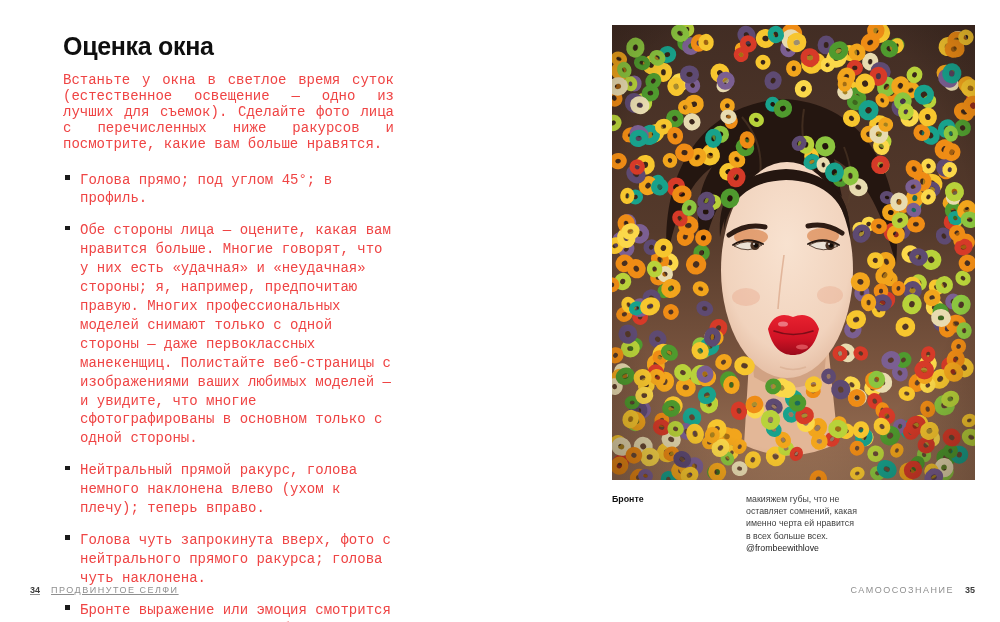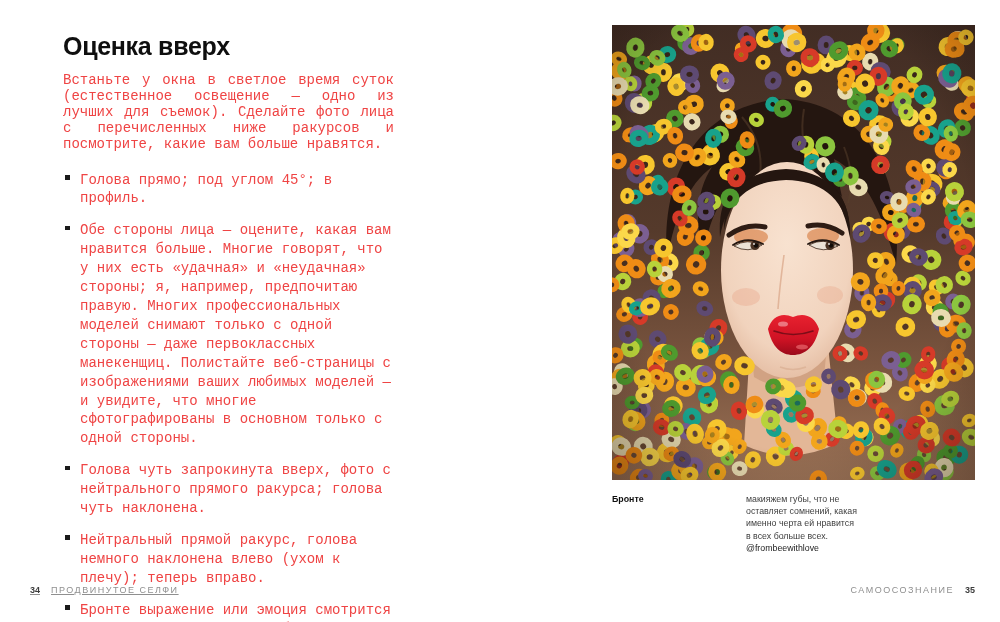--- a/index.html
+++ b/index.html
@@ -31,27 +31,27 @@
   .footer-right{position:absolute;right:25px;top:585px;font-size:9px;color:#8f8f8f;
                 letter-spacing:1.5px;}
   .footer-right .pnum{font-weight:700;color:#3d3d3d;letter-spacing:0;margin-left:11px;}
 </style>
 </head>
 <body>
 
 <div class="spread">
 
   <div class="left-col">
-    <h1 class="title">Оценка вверх</h1>
+    <h1 class="title">Оценка окна</h1>
     <p class="serif intro">Встаньте у окна в светлое время суток (естественное освещение — одно из лучших для съемок). Сделайте фото лица с перечисленных ниже ракурсов и посмотрите, какие вам больше нравятся.</p>
     <ul class="bullets">
       <li><span class="bullet-sq"></span><span class="serif">Голова прямо; под углом 45°; в профиль.</span></li>
       <li><span class="bullet-sq"></span><span class="serif">Обе стороны лица — оцените, какая вам нравится больше. Многие говорят, что у них есть «удачная» и «неудачная» стороны; я, например, предпочитаю правую. Многих профессиональных моделей снимают только с одной стороны — даже первоклассных манекенщиц. Полистайте веб-страницы с изображениями ваших любимых моделей — и увидите, что многие сфотографированы в основном только с одной стороны.</span></li>
+      <li><span class="bullet-sq"></span><span class="serif">Нейтральный прямой ракурс, голова немного наклонена влево (ухом к плечу); теперь вправо.</span></li>
       <li><span class="bullet-sq"></span><span class="serif">Голова чуть запрокинута вверх, фото с нейтрального прямого ракурса; голова чуть наклонена.</span></li>
-      <li><span class="bullet-sq"></span><span class="serif">Нейтральный прямой ракурс, голова немного наклонена влево (ухом к плечу); теперь вправо.</span></li>
       <li><span class="bullet-sq"></span><span class="serif">Бронте выражение или эмоция смотрится лучше: смех, широкая улыбка, нейтральное выражение лица, легкая улыбка, улыбка с закрытым ртом или с открытым, соблазнительный взгляд, вопросительный, милый, а может быть, суровый или яростный?</span></li>
     </ul>
 
   </div>
 
   <div class="photo">
     <svg viewBox="0 0 363 455" preserveAspectRatio="none">
       <defs>
         <linearGradient id="bgGrad" x1="0" y1="0" x2="0" y2="1">
           <stop offset="0" stop-color="#422d24"></stop>

